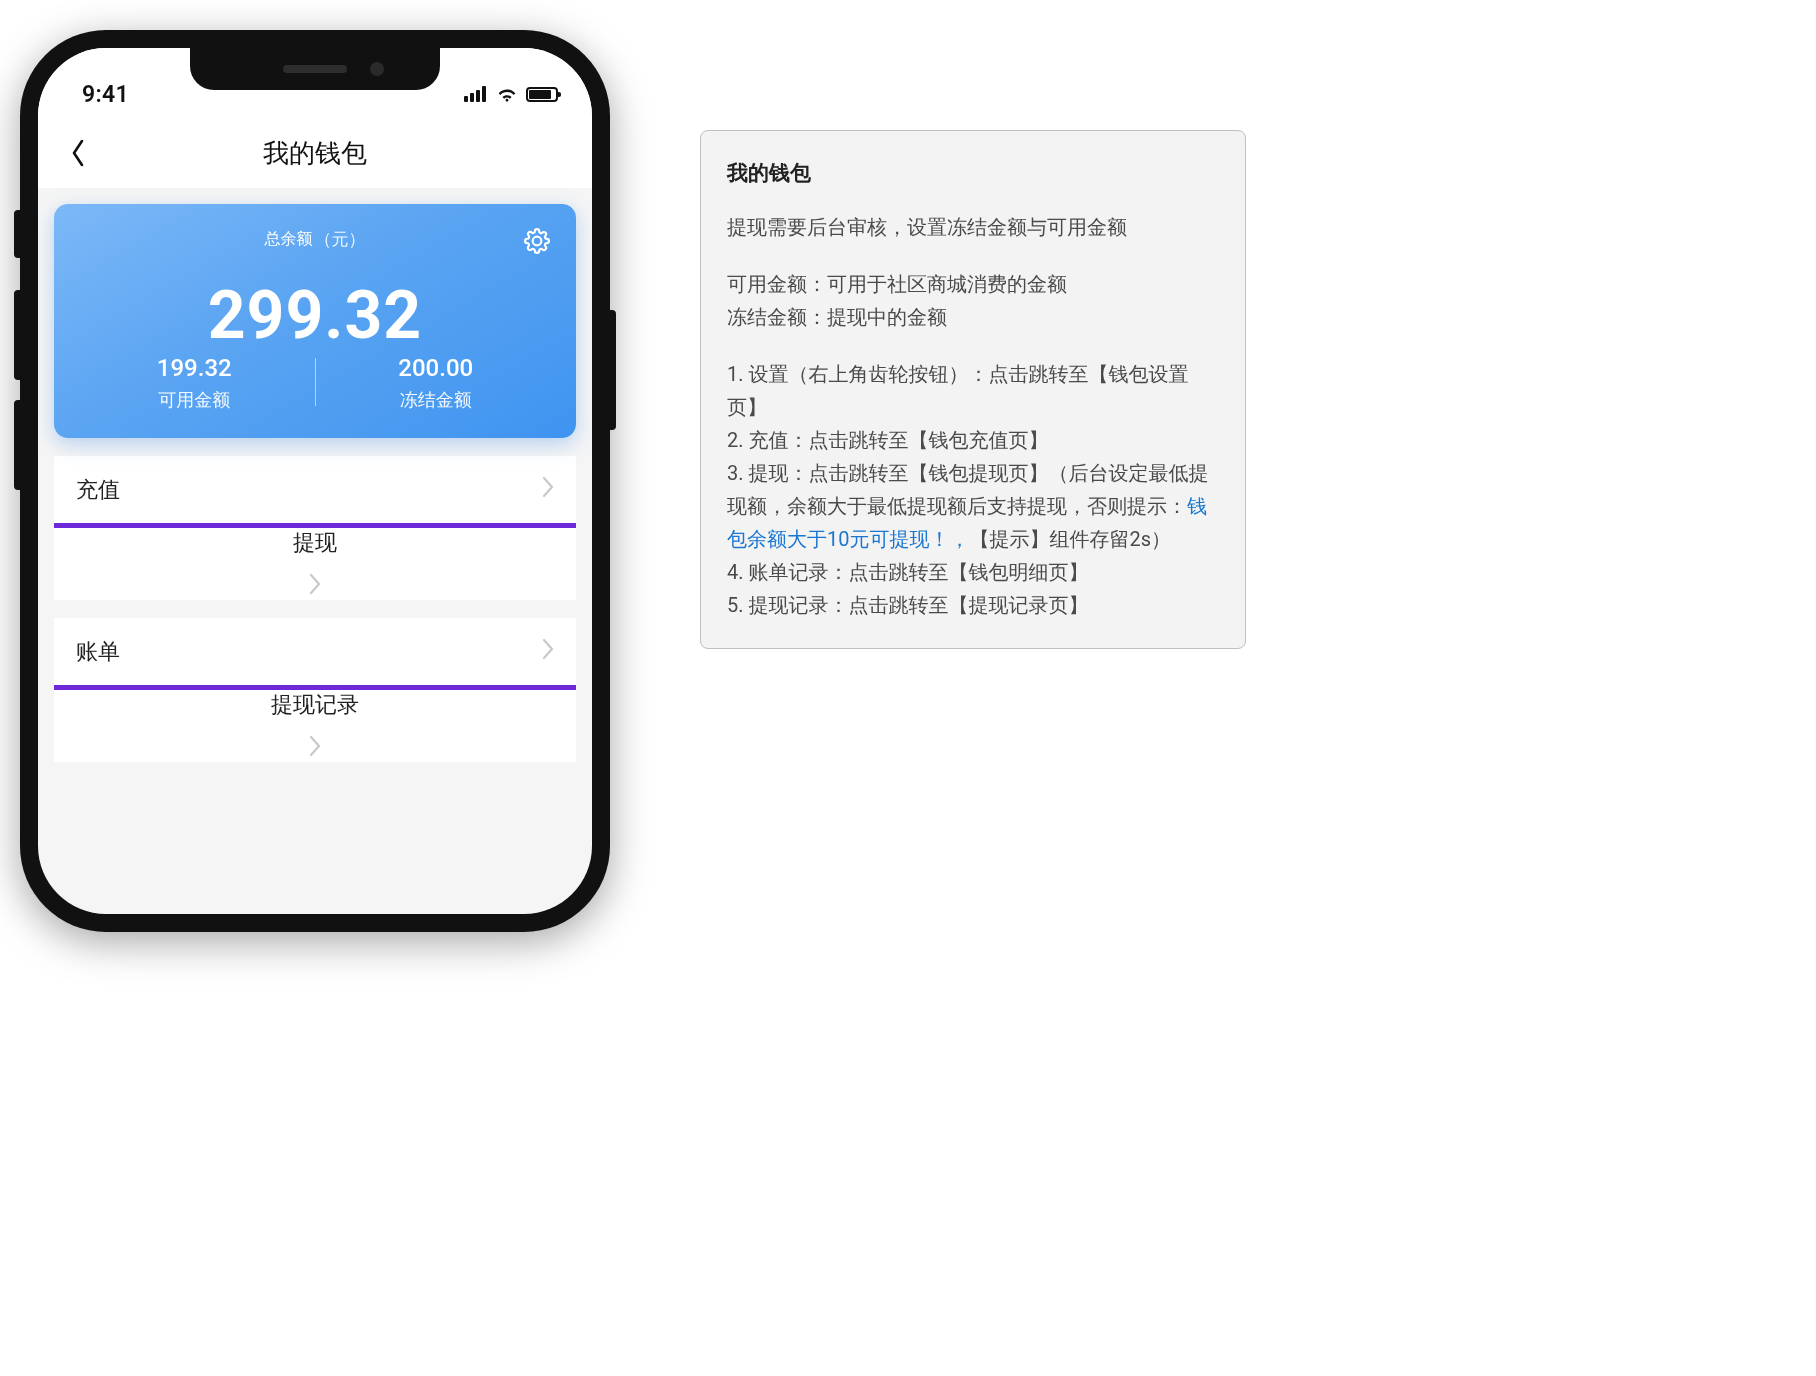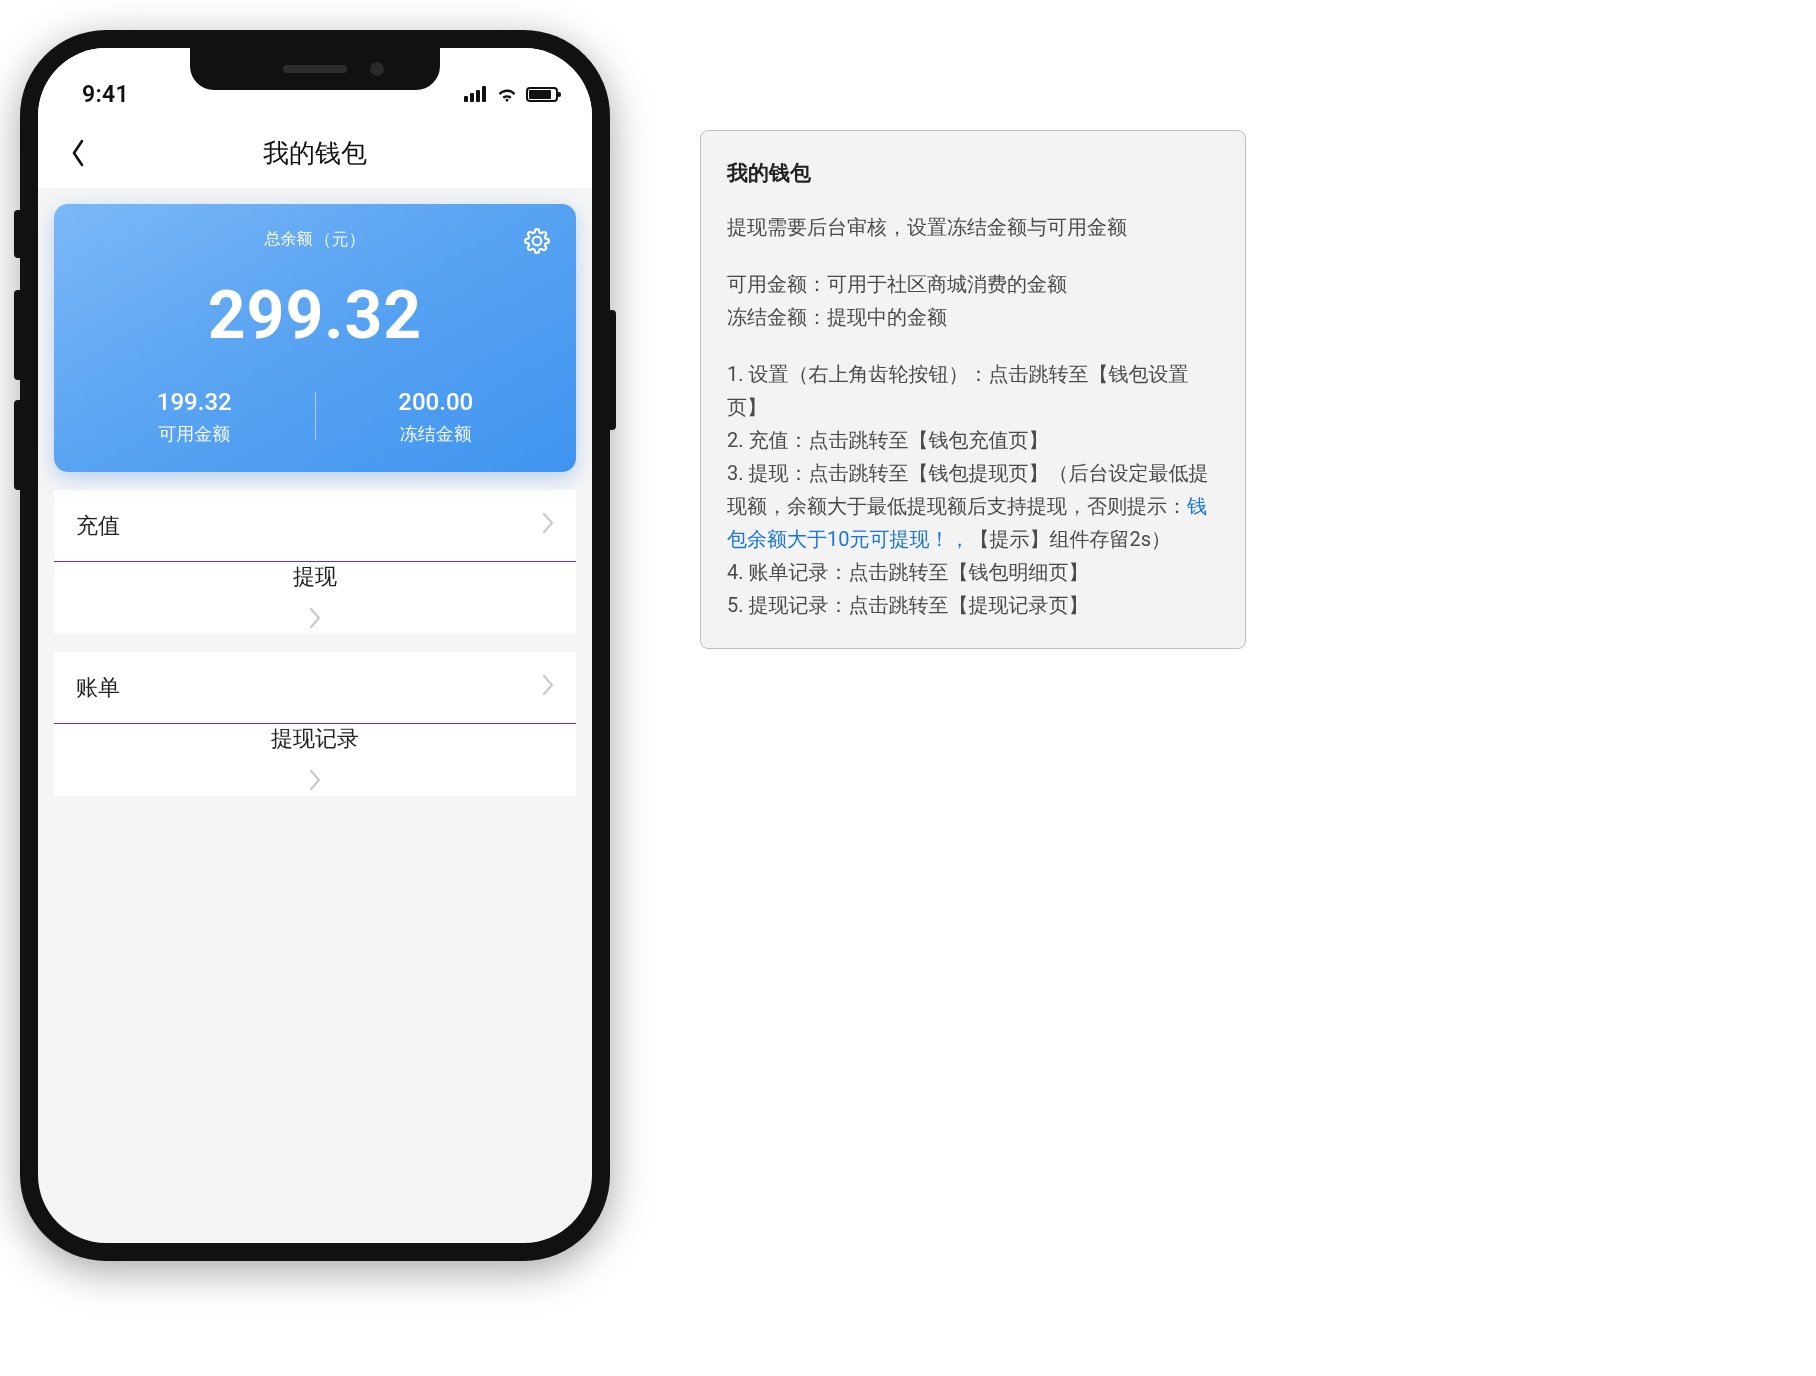--- a/index.html
+++ b/index.html
@@ -16,21 +16,21 @@
     }
     .canvas {
       position: relative;
       padding: 30px 0 0 20px;
     }
 
     
     .phone-frame {
       position: relative;
       width: 590px;
-      height: 1231px;
+      height: 902px;
       background: #111;
       border-radius: 86px;
       padding: 18px;
       box-shadow: 0 10px 40px rgba(0,0,0,0.35);
     }
     .phone-side-buttons::before,
     .phone-side-buttons::after {
       content: "";
       position: absolute;
       left: -6px;
@@ -181,21 +181,20 @@
     }
     .card-amount {
       text-align: center;
       font-size: 66px;
       font-weight: 700;
       margin-top: 26px;
       letter-spacing: 1px;
     }
     .card-split {
       display: flex;
-      margin-top: 34px;
     }
     .split-col {
       flex: 1;
       text-align: center;
     }
     .split-value { font-size: 24px; font-weight: 500; }
     .split-label { font-size: 18px; margin-top: 6px; opacity: 0.95; }
     .split-divider {
       width: 1px; height: 48px; background: rgba(255,255,255,0.55); self-align:center; margin-top: 4px;
     }
@@ -204,21 +203,21 @@
     .section {
       margin-top: 18px;
     }
     .list-item {
       background: #fff;
       height: 72px;
       display: flex;
       align-items: center;
       justify-content: space-between;
       padding: 0 22px;
-      border-bottom: 1px solid #6d28d9;
+      border-bottom: 5px solid #6d28d9;
       font-size: 22px;
       color: #222;
     }
     .list-section .list-item:last-child { border-bottom: none; flex-direction: column; }
     .list-chevron svg { width: 12px; height: 22px; }
     .list-chevron path { stroke: #c9c9c9; }
 
     
     .note-card {
       position: absolute;

